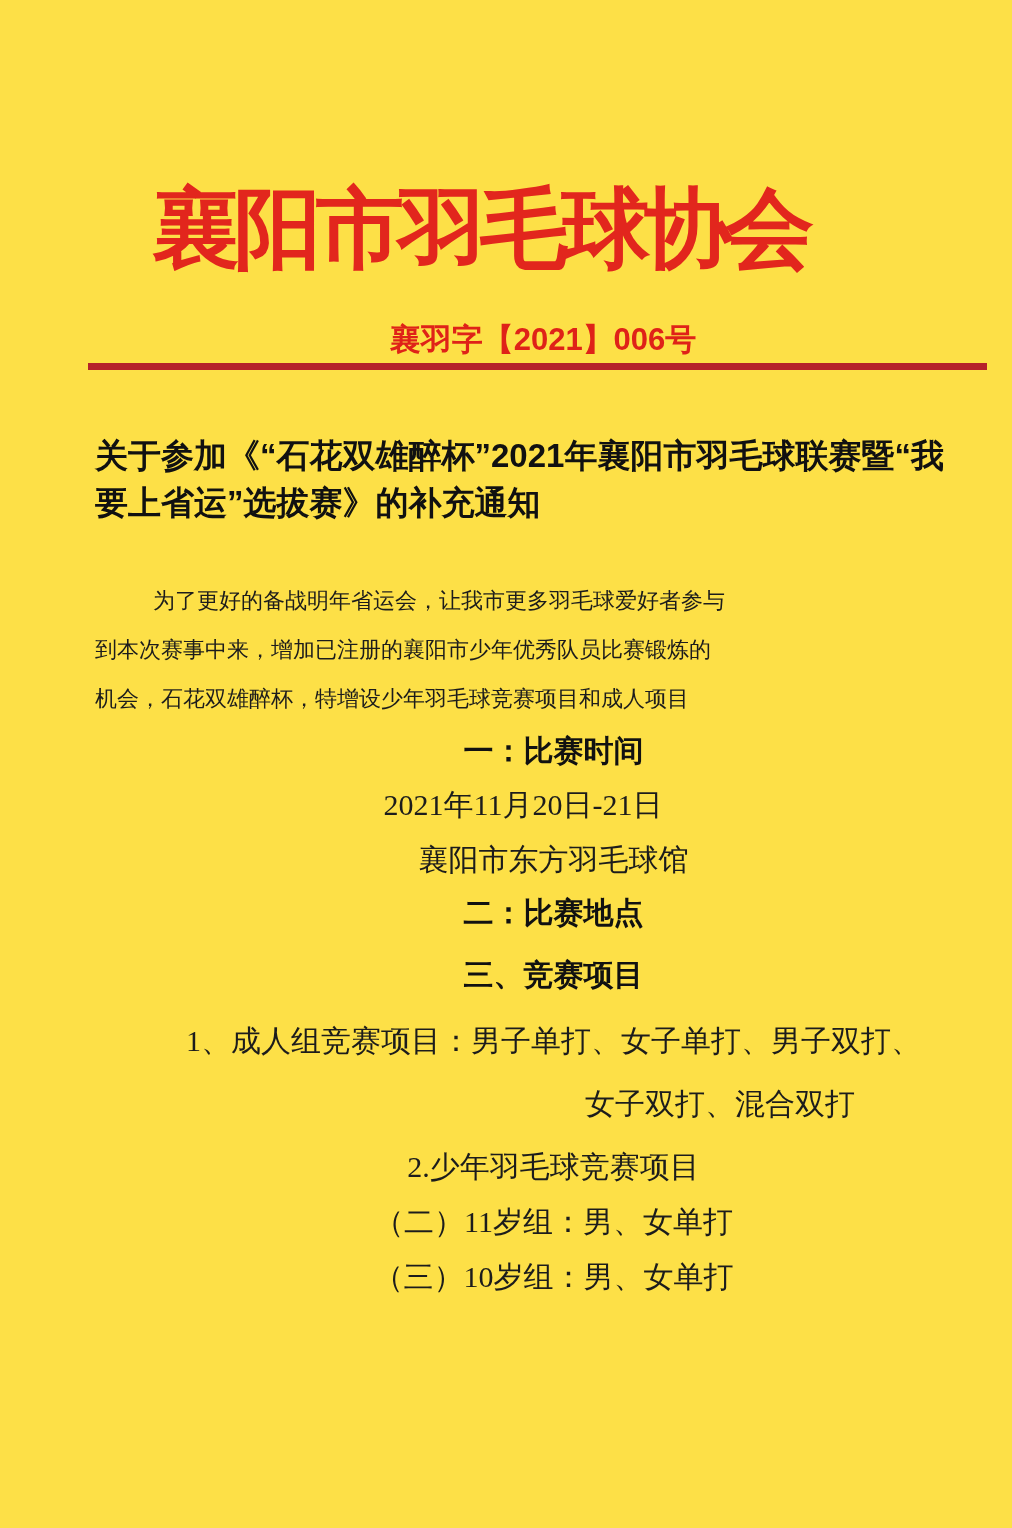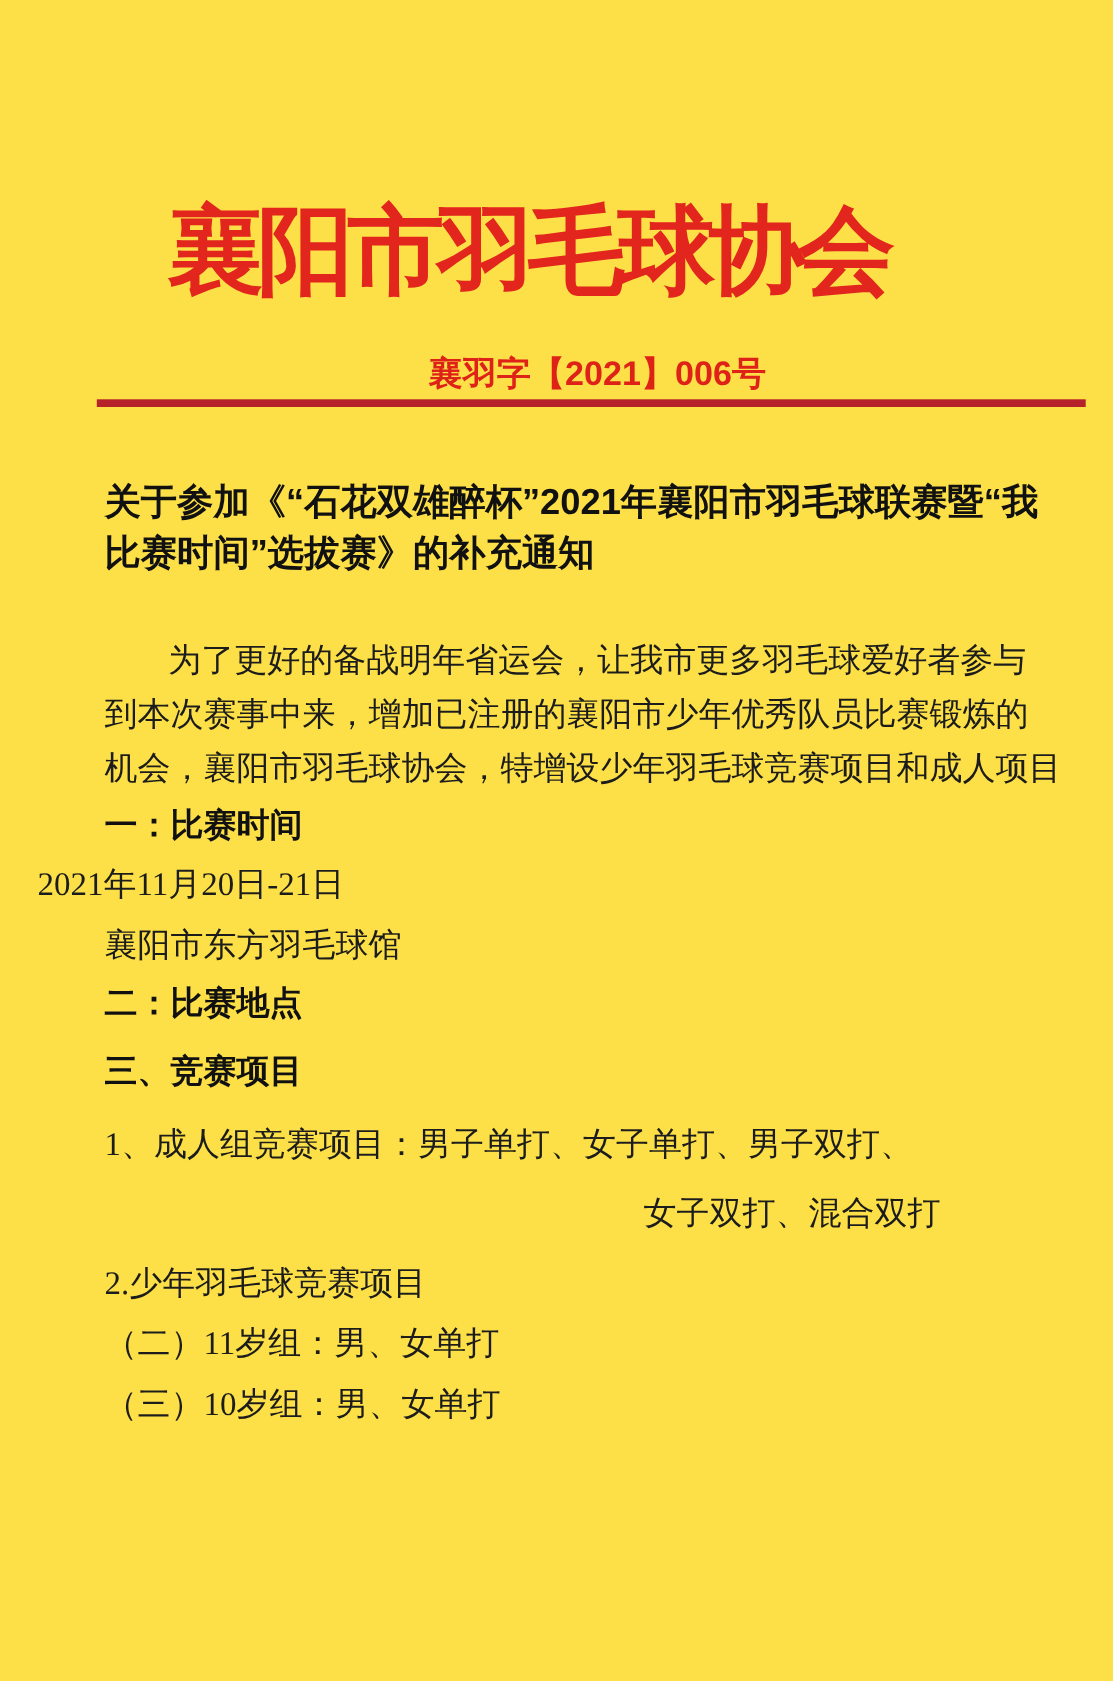--- a/index.html
+++ b/index.html
@@ -48,30 +48,31 @@
     text-align: left;
     font-size: 33px;
     line-height: 47px;
     font-weight: bold;
     color: #111111;
     font-family: "Liberation Sans", sans-serif;
   }
   .doc-title div { white-space: nowrap; }
   .intro {
     margin: 50px 95px 1px 95px;
-    font-size: 30px;
+    font-size: 22px;
     line-height: 49px;
   }
   .intro div { white-space: nowrap; }
   .intro .indent { text-indent: 58px; }
   .line {
     margin-left: 95px;
     font-size: 30px;
     line-height: 34px;
     white-space: nowrap;
+    text-align: center;
   }
   .bold-heading {
     font-weight: bold;
     color: #111111;
     font-family: "Liberation Sans", sans-serif;
   }
   .mt11 { margin-top: 11px; }
   .mt16 { margin-top: 32px; }
   .mt19 { margin-top: 19px; }
   .mt20 { margin-top: 20px; margin-left: 34px; }
@@ -91,27 +92,27 @@
 <div class="page">
 
   <div class="org-title" style="color: rgb(226, 38, 29);">襄阳市羽毛球协会</div>
 
   <div class="doc-number" style="color: rgb(223, 34, 24);">襄羽字【2021】006号</div>
 
   <div class="red-rule" style="background-color: rgb(181, 34, 42);"></div>
 
   <div class="doc-title">
     <div>关于参加《“石花双雄醉杯”2021年襄阳市羽毛球联赛暨“我</div>
-    <div>比赛时间”选拔赛》的补充通知</div>
+    <div>要上省运”选拔赛》的补充通知</div>
   </div>
 
   <div class="intro">
     <div class="indent">为了更好的备战明年省运会，让我市更多羽毛球爱好者参与</div>
     <div>到本次赛事中来，增加已注册的襄阳市少年优秀队员比赛锻炼的</div>
-    <div>机会，襄阳市羽毛球协会，特增设少年羽毛球竞赛项目和成人项目</div>
+    <div>机会，石花双雄醉杯，特增设少年羽毛球竞赛项目和成人项目</div>
   </div>
 
   <div class="line bold-heading mt11">一：比赛时间</div>
 
   <div class="line mt20">2021年11月20日-21日</div>
 
   <div class="line mt21">襄阳市东方羽毛球馆</div>
 
   <div class="line bold-heading mt19">二：比赛地点</div>
 

